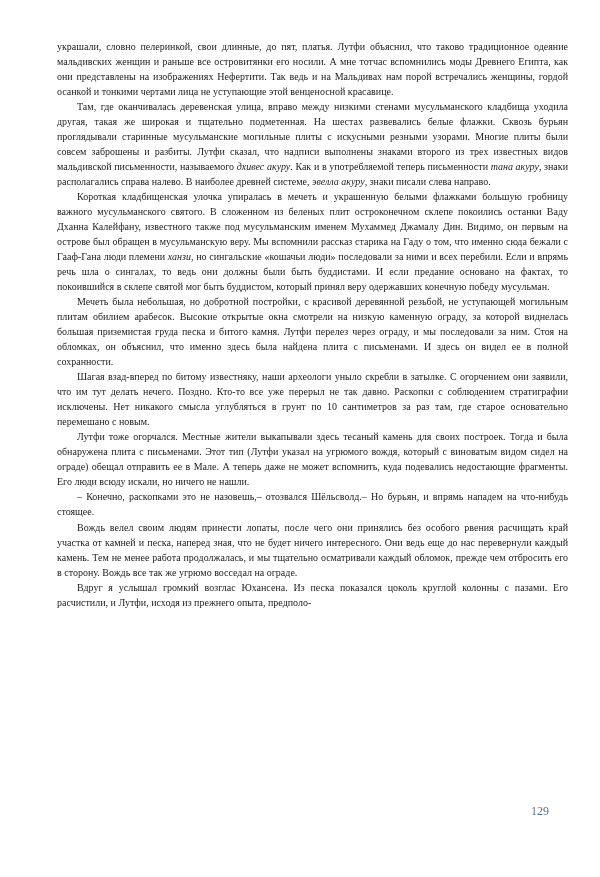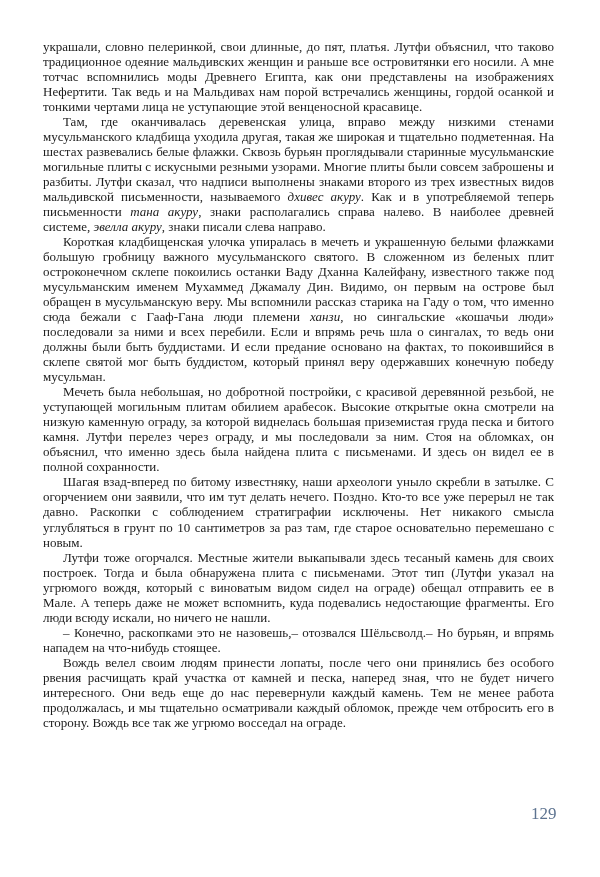--- a/index.html
+++ b/index.html
@@ -8,45 +8,45 @@
       background: #ffffff;
     }
     body {
       width: 600px;
       height: 877px;
       position: relative;
       overflow: hidden;
     }
     .page-text {
       position: absolute;
-      left: 43px;
+      left: 57px;
       top: 39px;
       width: 511px;
       font-family: "Liberation Serif", "DejaVu Serif", serif;
-      font-size: 13px;
+      font-size: 10px;
       line-height: 15.02px;
       color: #1b1b1b;
       text-align: justify;
       hyphens: manual;
     }
     .page-text p {
       margin: 0;
       text-indent: 20px;
     }
     .page-text p.cont {
       text-indent: 0;
     }
     .page-text em {
     }
     .page-number {
       position: absolute;
       left: 531px;
       top: 804px;
       font-family: "Liberation Serif", "DejaVu Serif", serif;
-      font-size: 17px;
+      font-size: 12px;
       color: #5d7390;
     }
     .signature-mark {
       position: absolute;
       left: 43px;
       top: 876px;
       font-family: "Liberation Serif", "DejaVu Serif", serif;
       font-size: 11px;
       color: #444;
       margin-left: 16px;
@@ -57,16 +57,17 @@
 
 <div class="page-text" id="page-text">
     <p class="cont"><span>украшали, словно пелеринкой, свои длинные, до пят, платья. Лутфи объяснил, что таково традиционное одеяние мальдивских женщин и раньше все островитянки его носили. А мне тотчас вспомнились моды Древнего Египта, как они представлены на изображениях Нефертити. Так ведь и на Мальдивах нам порой встречались женщины, гордой осанкой и тонкими чертами лица не уступающие этой венценосной красавице.</span></p>
     <p><span>Там, где оканчивалась деревенская улица, вправо между низкими стенами мусульманского кладбища уходила другая, такая же широкая и тщательно подметенная. На шестах развевались белые флажки. Сквозь бурьян проглядывали старинные мусульманские могильные плиты с искусными резными узорами. Многие плиты были совсем заброшены и разбиты. Лутфи сказал, что надписи выполнены знаками второго из трех известных видов мальдивской письменности, называемого </span><em>дхивес акуру</em><span>. Как и в употребляемой теперь письменности </span><em>тана акуру</em><span>, знаки располагались справа налево. В наиболее древней системе, </span><em>эвелла акуру</em><span>, знаки писали слева направо.</span></p>
     <p><span>Короткая кладбищенская улочка упиралась в мечеть и украшенную белыми флажками большую гробницу важного мусульманского святого. В сложенном из беленых плит остроконечном склепе покоились останки Ваду Дханна Калейфану, известного также под мусульманским именем Мухаммед Джамалу Дин. Видимо, он первым на острове был обращен в мусульманскую веру. Мы вспомнили рассказ старика на Гаду о том, что именно сюда бежали с Гааф-Гана люди племени </span><em>ханзи</em><span>, но сингальские «кошачьи люди» последовали за ними и всех перебили. Если и впрямь речь шла о сингалах, то ведь они должны были быть буддистами. И если предание основано на фактах, то покоившийся в склепе святой мог быть буддистом, который принял веру одержавших конечную победу мусульман.</span></p>
     <p><span>Мечеть была небольшая, но добротной постройки, с красивой деревянной резьбой, не уступающей могильным плитам обилием арабесок. Высокие открытые окна смотрели на низкую каменную ограду, за которой виднелась большая приземистая груда песка и битого камня. Лутфи перелез через ограду, и мы последовали за ним. Стоя на обломках, он объяснил, что именно здесь была найдена плита с письменами. И здесь он видел ее в полной сохранности.</span></p>
     <p><span>Шагая взад-вперед по битому известняку, наши археологи уныло скребли в затылке. С огорчением они заявили, что им тут делать нечего. Поздно. Кто-то все уже перерыл не так давно. Раскопки с соблюдением стратиграфии исключены. Нет никакого смысла углубляться в грунт по 10 сантиметров за раз там, где старое основательно перемешано с новым.</span></p>
     <p><span>Лутфи тоже огорчался. Местные жители выкапывали здесь тесаный камень для своих построек. Тогда и была обнаружена плита с письменами. Этот тип (Лутфи указал на угрюмого вождя, который с виноватым видом сидел на ограде) обещал отправить ее в Мале. А теперь даже не может вспомнить, куда подевались недостающие фрагменты. Его люди всюду искали, но ничего не нашли.</span></p>
     <p><span>– Конечно, раскопками это не назовешь,– отозвался Шёльсволд.– Но бурьян, и впрямь нападем на что-нибудь стоящее.</span></p>
     <p><span>Вождь велел своим людям принести лопаты, после чего они принялись без особого рвения расчищать край участка от камней и песка, наперед зная, что не будет ничего интересного. Они ведь еще до нас перевернули каждый камень. Тем не менее работа продолжалась, и мы тщательно осматривали каждый обломок, прежде чем отбросить его в сторону. Вождь все так же угрюмо восседал на ограде.</span></p>
+    <p><span>Вдруг я услышал громкий возглас Юхансена. Из песка показался цоколь круглой колонны с пазами. Его расчистили, и Лутфи, исходя из прежнего опыта, предполо-</span></p>
   </div>
 
 <div class="page-number">129</div>
 <div class="signature-mark">11  682</div>
 
 </body></html>

